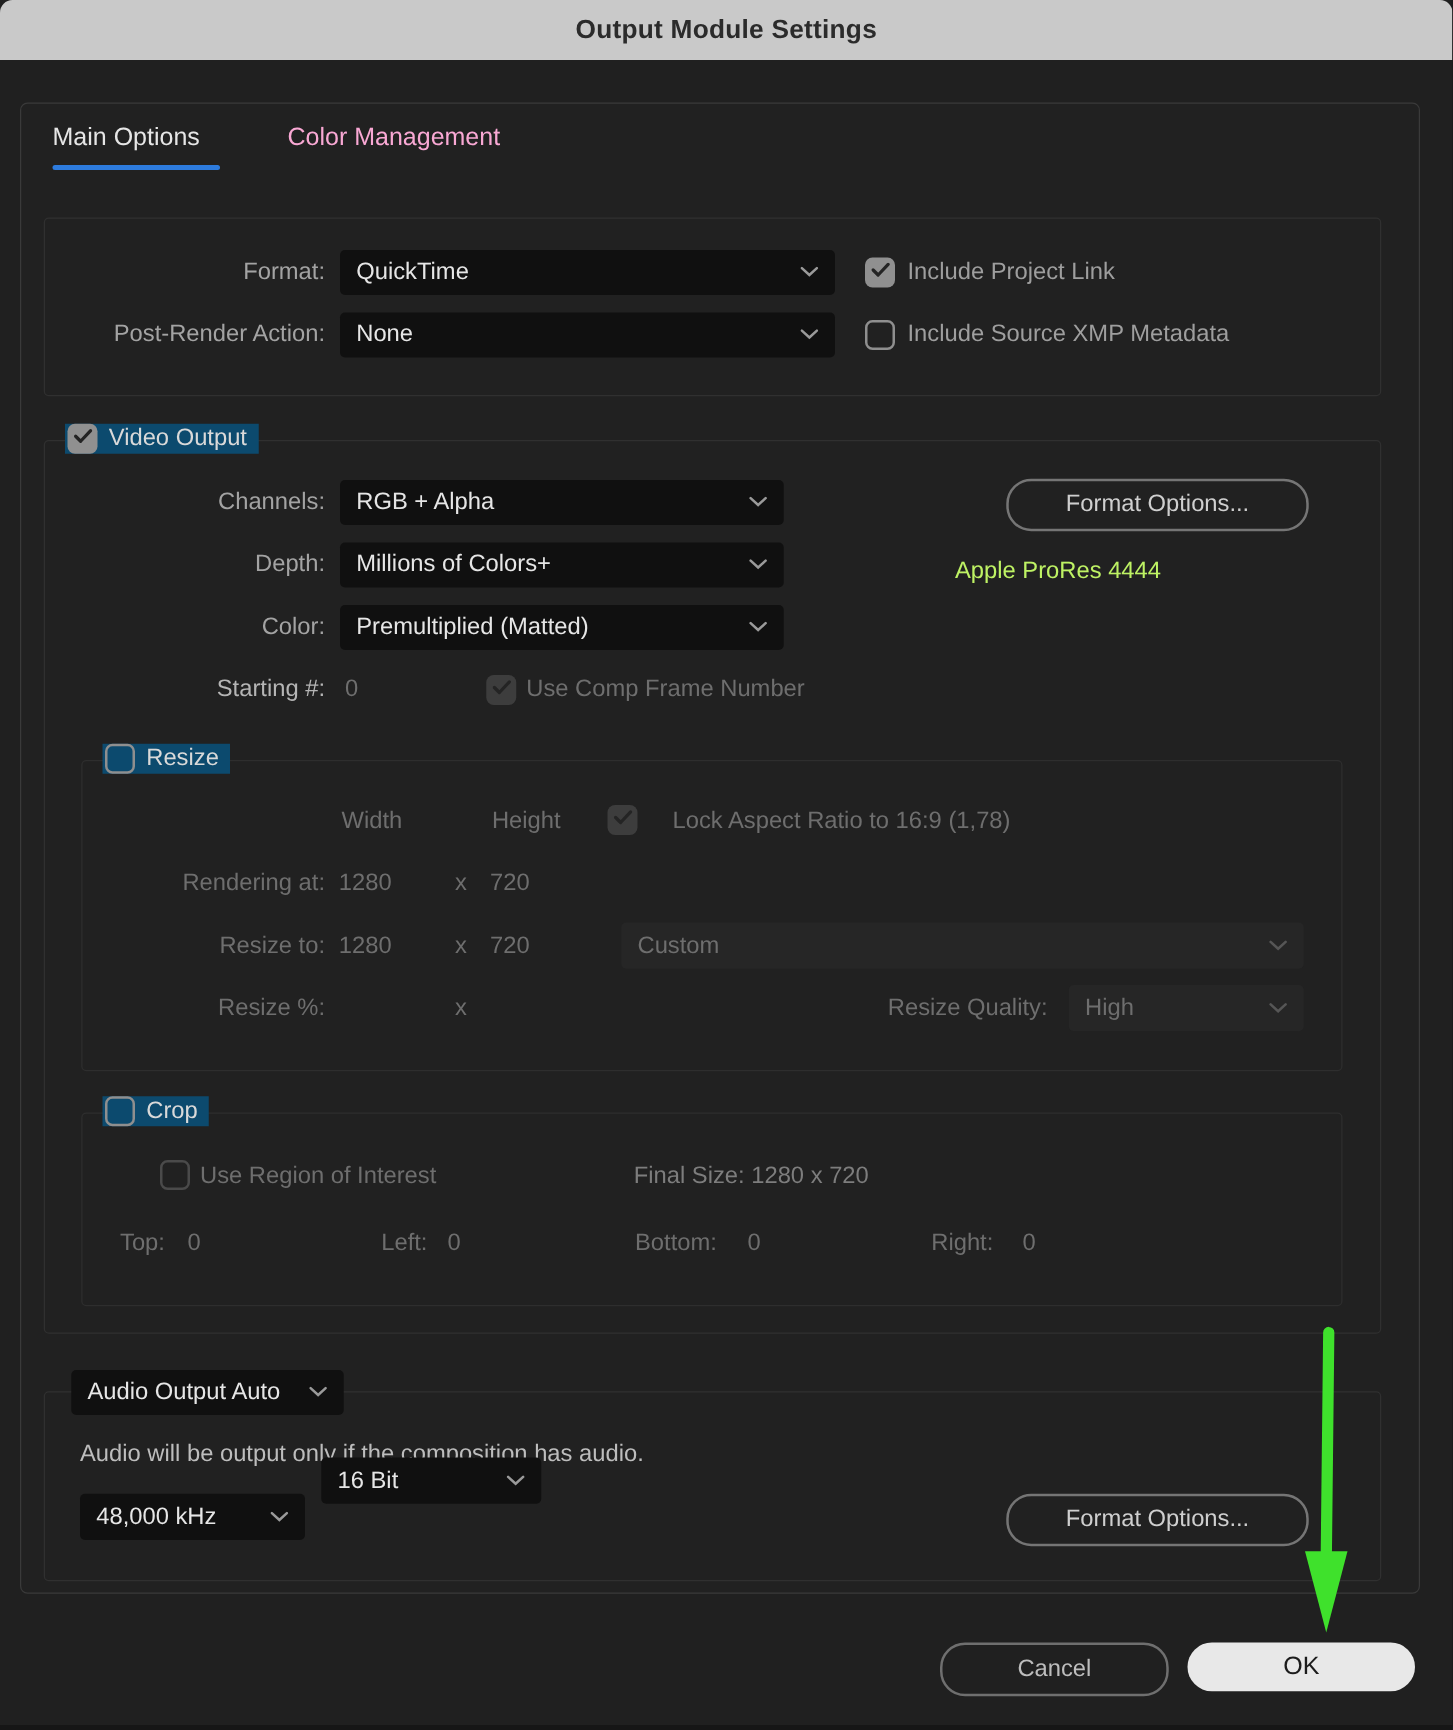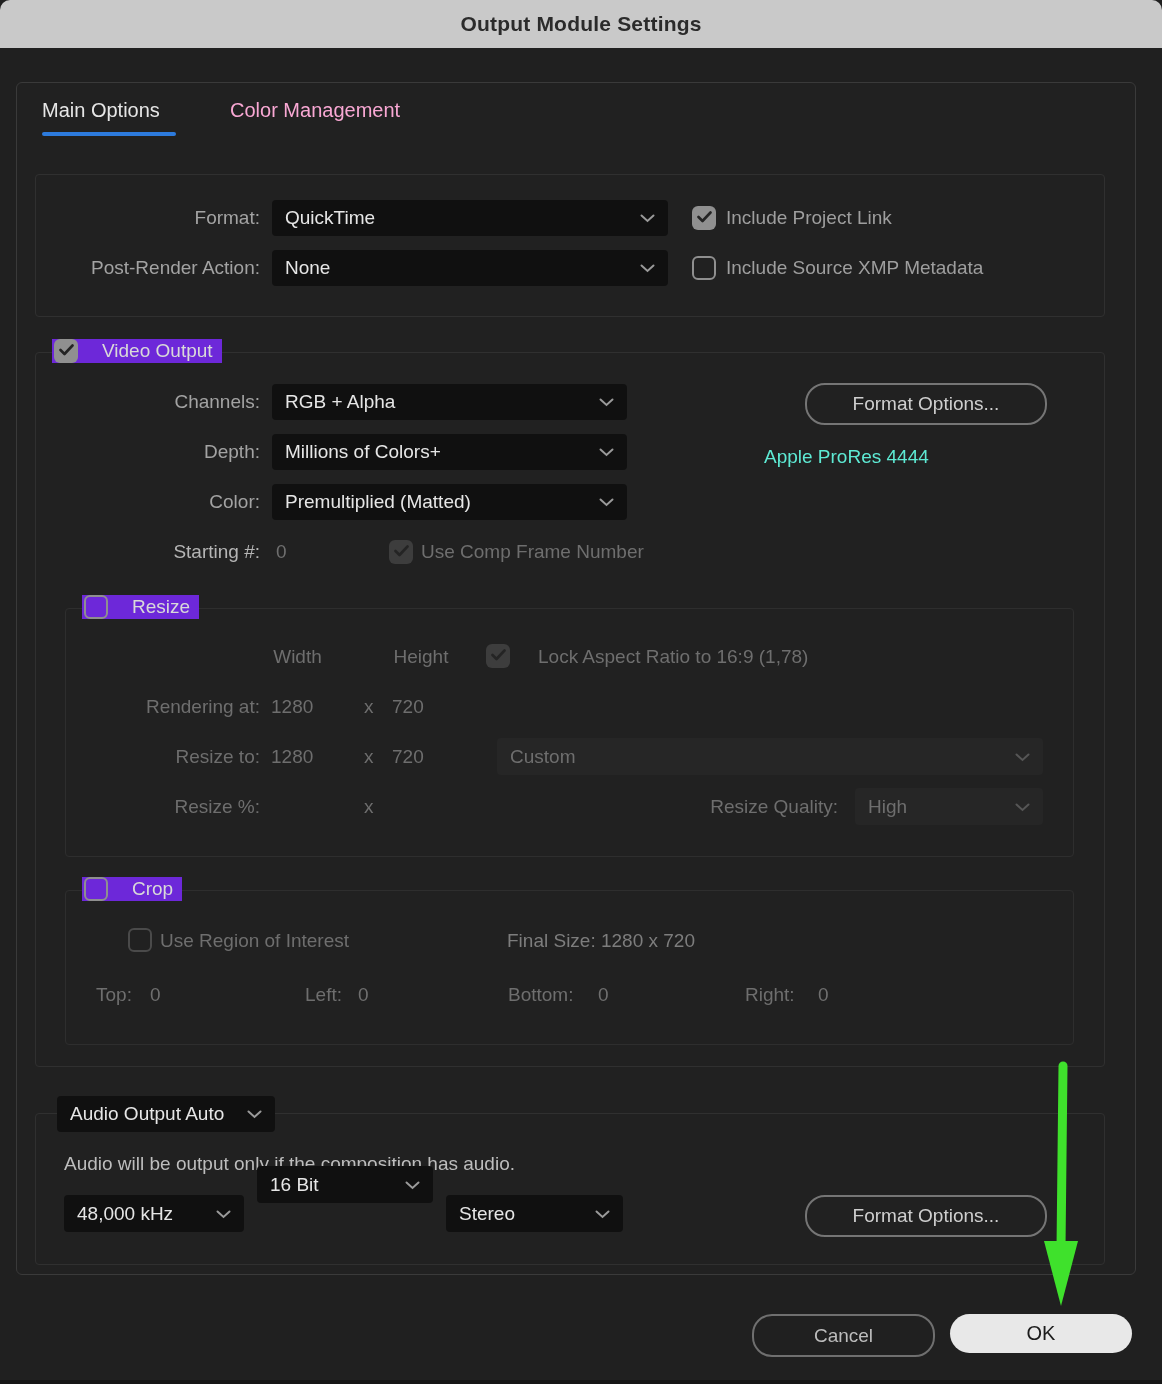--- a/index.html
+++ b/index.html
@@ -10,21 +10,21 @@
             border-radius:10px 10px 0 0;display:flex;align-items:center;justify-content:center;}
   .titlebar .t{font-size:21px;font-weight:bold;color:#2b2b2b;letter-spacing:.2px;}
   
   .panel{position:absolute;left:16px;top:82px;width:1118px;height:1191px;background:#212121;
          border:1px solid #3a3a3a;border-radius:6px;}
   .abs{position:absolute;}
   .lbl{position:absolute;font-size:19px;color:#a3a3a3;white-space:nowrap;}
   .lbl.r{text-align:right;}
   .dim{color:#6e6e6e !important;}
   .groupbox{position:absolute;border:1px solid #303030;border-radius:4px;}
-  .legend{position:absolute;display:flex;align-items:center;gap:24px;background:#6d28d9;padding:0 9px 0 2px;}
+  .legend{position:absolute;display:flex;align-items:center;gap:9px;background:#0c4a6e;padding:0 9px 0 2px;}
   .legend .name{font-size:19px;color:#d9d9d9;white-space:nowrap;}
   
   .dd{position:absolute;background:#101010;border-radius:4px;display:flex;align-items:center;
       justify-content:space-between;padding:0 13px;box-sizing:border-box;cursor:default;}
   .dd .val{font-size:19px;color:#e6e6e6;white-space:nowrap;}
   .dd svg path{stroke:#9a9a9a;}
   .dd.disabled{background:#262626;}
   .dd.disabled .val{color:#6e6e6e;}
   .dd.disabled svg path{stroke:#565656;}
   
@@ -110,21 +110,21 @@
   </div>
   <div class="btn-outline" style="left:805px;top:383px;width:238px;height:38px;">Format Options...</div>
 
   <div class="lbl r" style="right:902px;top:441px;">Depth:</div>
   <div class="dd" style="left:272px;top:434px;width:355px;height:36px;">
     <span class="val">Millions of Colors+</span>
     <span><svg width="15" height="9" viewBox="0 0 15 9">
           <path d="M1.5 1.5 L7.5 7 L13.5 1.5" stroke-width="2" fill="none" stroke-linecap="round"></path>
         </svg></span>
   </div>
-  <div class="lbl" style="left:764px;top:446px;color:#5eead4;">Apple ProRes 4444</div>
+  <div class="lbl" style="left:764px;top:446px;color:#bef264;">Apple ProRes 4444</div>
 
   <div class="lbl r" style="right:902px;top:491px;">Color:</div>
   <div class="dd" style="left:272px;top:484px;width:355px;height:36px;">
     <span class="val">Premultiplied (Matted)</span>
     <span><svg width="15" height="9" viewBox="0 0 15 9">
           <path d="M1.5 1.5 L7.5 7 L13.5 1.5" stroke-width="2" fill="none" stroke-linecap="round"></path>
         </svg></span>
   </div>
 
   <div class="lbl r" style="right:902px;top:541px;color:#b5b5b5;">Starting #:</div>
@@ -210,26 +210,20 @@
     <span><svg width="15" height="9" viewBox="0 0 15 9">
           <path d="M1.5 1.5 L7.5 7 L13.5 1.5" stroke-width="2" fill="none" stroke-linecap="round"></path>
         </svg></span>
   </div>
   <div class="dd" style="left:257px;top:1166px;width:176px;height:37px;">
     <span class="val">16 Bit</span>
     <span><svg width="15" height="9" viewBox="0 0 15 9">
           <path d="M1.5 1.5 L7.5 7 L13.5 1.5" stroke-width="2" fill="none" stroke-linecap="round"></path>
         </svg></span>
   </div>
-  <div class="dd" style="left:446px;top:1195px;width:177px;height:37px;">
-    <span class="val">Stereo</span>
-    <span><svg width="15" height="9" viewBox="0 0 15 9">
-          <path d="M1.5 1.5 L7.5 7 L13.5 1.5" stroke-width="2" fill="none" stroke-linecap="round"></path>
-        </svg></span>
-  </div>
   <div class="btn-outline" style="left:805px;top:1195px;width:238px;height:38px;">Format Options...</div>
 
   <div class="btn-outline btn-cancel" style="left:752px;top:1314px;width:179px;height:39px;">Cancel</div>
   <div class="btn-ok" style="left:950px;top:1314px;width:182px;height:39px;">OK</div>
 
   <svg class="abs" style="left:1035px;top:1058px;" width="60" height="255" viewBox="0 0 60 255">
     <line x1="28" y1="8" x2="26" y2="190" stroke="#3fe12c" stroke-width="9" stroke-linecap="round"></line>
     <polygon points="9,183 43,183 26,248" fill="#3fe12c"></polygon>
   </svg>
 

